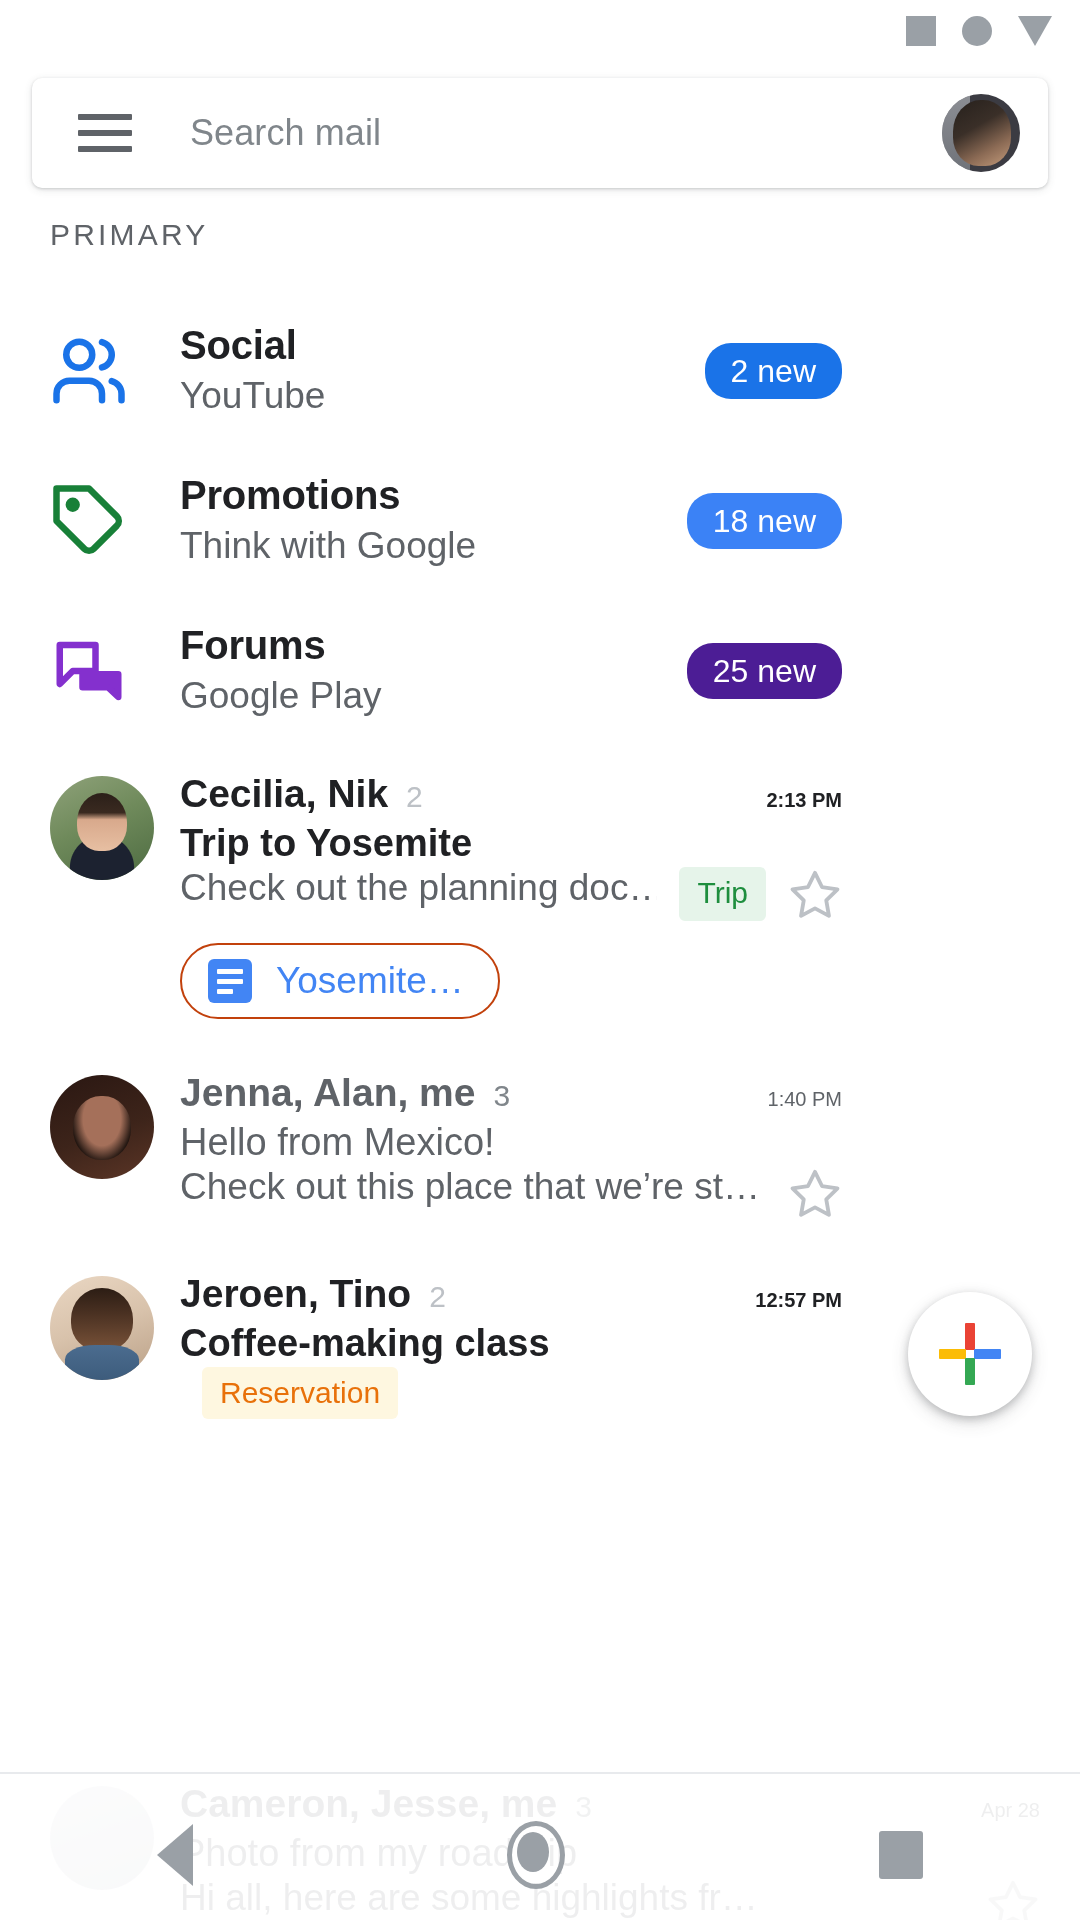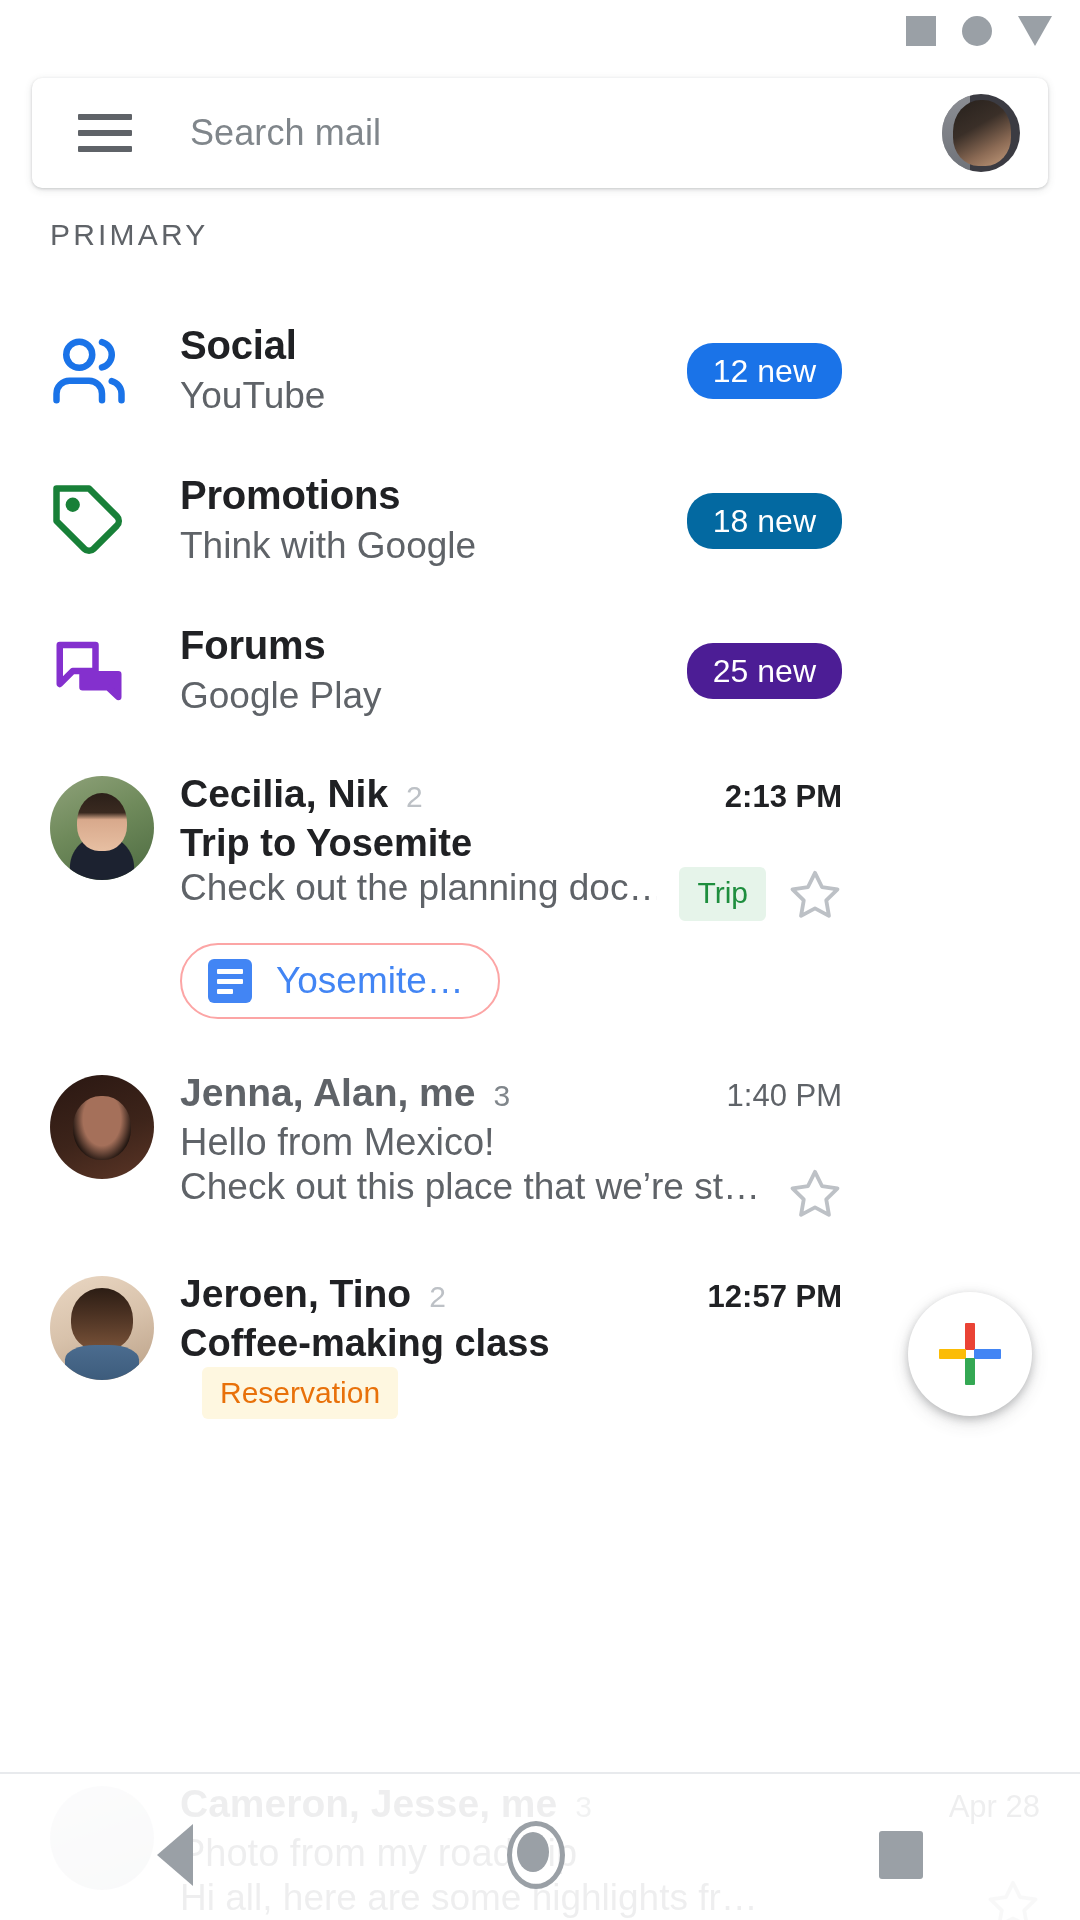--- a/index.html
+++ b/index.html
@@ -201,21 +201,21 @@
   .mail-sender.unread { font-weight: 700; }
   .mail-sender.read { font-weight: 700; color: #5f6368; }
   .mail-count {
     font-size: 30px;
     color: #bdc1c6;
     margin-left: 18px;
   }
   .mail-count.read { color: #80868b; }
   .mail-time {
     margin-left: auto;
-    font-size: 31px;
+    font-size: 20px;
     color: #202124;
     font-weight: 700;
     white-space: nowrap;
     padding-left: 18px;
   }
   .mail-time.read { font-weight: 400; color: #5f6368; }
   .mail-subject {
     font-size: 38px;
     font-weight: 700;
     color: #202124;
@@ -249,21 +249,21 @@
     margin-left: auto;
     padding-left: 22px;
   }
   .star svg { display: block; }
 
   
   .attach-row { margin-top: 22px; }
   .attach-chip {
     display: inline-flex;
     align-items: center;
-    border: 2px solid #fca5a5;
+    border: 2px solid #c2410c;
     border-radius: 40px;
     padding: 14px 34px 14px 26px;
     background: #fff;
   }
   .doc-icon {
     width: 44px; height: 44px;
     border-radius: 6px;
     background: #4285f4;
     flex: none;
     display: flex;
@@ -411,35 +411,35 @@
         <path d="M16 21v-2a4 4 0 0 0-4-4H6a4 4 0 0 0-4 4v2"></path>
         <circle cx="9" cy="7" r="4"></circle>
         <path d="M22 21v-2a4 4 0 0 0-3-3.87"></path>
         <path d="M16 3.13a4 4 0 0 1 0 7.75"></path>
       </svg>
     </div>
     <div class="cat-text">
       <div class="cat-title">Social</div>
       <div class="cat-sub">YouTube</div>
     </div>
-    <div class="badge" style="background:#1a73e8">12 new</div>
+    <div class="badge" style="background:#1a73e8">2 new</div>
   </div>
 
   <div class="cat-row">
     <div class="cat-icon">
       <svg width="78" height="78" viewBox="0 0 24 24" fill="none" stroke="#188038" stroke-width="2" stroke-linecap="round" stroke-linejoin="round">
         <path d="M20.59 13.41 13.42 20.59a2 2 0 0 1-2.83 0L2 12V2h10l8.59 8.59a2 2 0 0 1 0 2.82z"></path>
         <circle cx="7" cy="7" r="1.2" fill="#188038"></circle>
       </svg>
     </div>
     <div class="cat-text">
       <div class="cat-title">Promotions</div>
       <div class="cat-sub">Think with Google</div>
     </div>
-    <div class="badge" style="background:#0369a1">18 new</div>
+    <div class="badge" style="background:#3b82f6">18 new</div>
   </div>
 
   <div class="cat-row">
     <div class="cat-icon">
       <svg width="78" height="78" viewBox="0 0 24 24" fill="none" stroke="#8430ce" stroke-width="2" stroke-linecap="round" stroke-linejoin="round">
         <path d="M3 4h11v8H7l-4 4V4z"></path>
         <path d="M10 13h11v7l-3.2-3H10v-4z" fill="#8430ce" stroke="#8430ce"></path>
       </svg>
     </div>
     <div class="cat-text">

